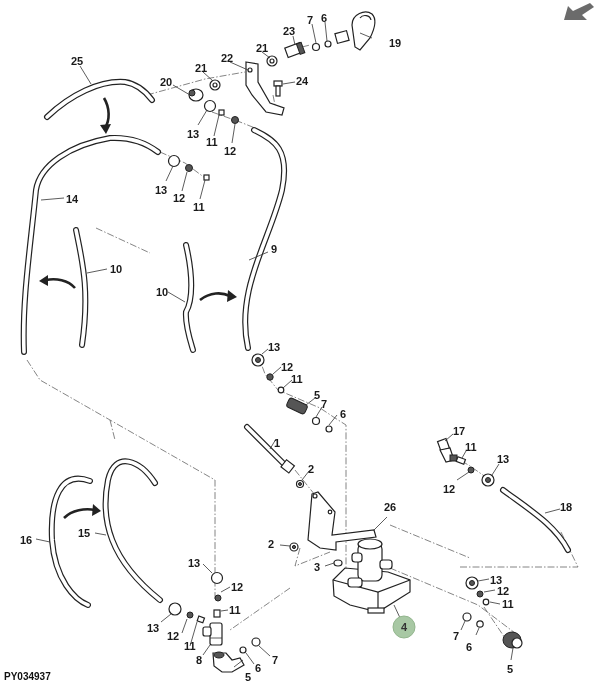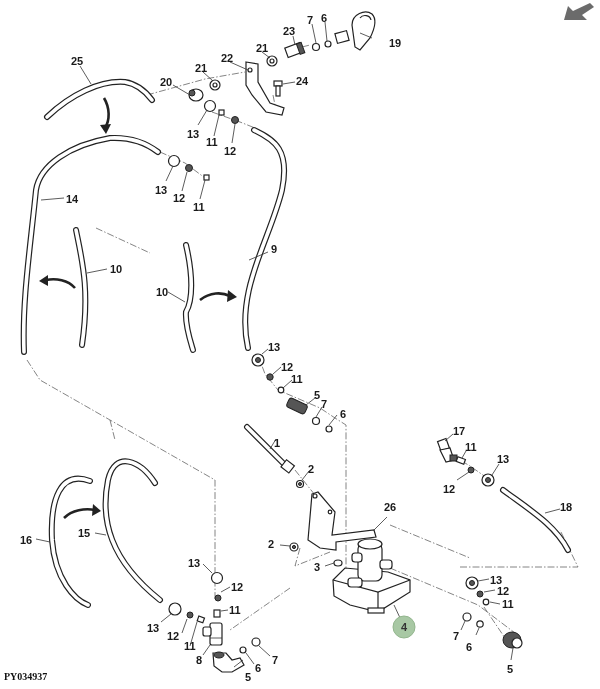--- a/index.html
+++ b/index.html
@@ -9,21 +9,21 @@
   .leader { stroke: #333; stroke-width: 0.8; fill: none; }
   .hose { fill: none; stroke: #222; stroke-width: 6; stroke-linecap: round; }
   .hose-inner { fill: none; stroke: #fff; stroke-width: 3.6; stroke-linecap: round; }
   .centerline { fill: none; stroke: #666; stroke-width: 0.8; stroke-dasharray: 7 2 1.5 2; }
   .part { fill: #fff; stroke: #222; stroke-width: 1.2; }
   .part-dark { fill: #555; stroke: #222; stroke-width: 1; }
   .arrow { fill: none; stroke: #222; stroke-width: 2.6; }
   .arrowhead { fill: #222; }
   .highlight { fill: #a8c8a4; stroke: #93b68e; stroke-width: 1; }
   .hl-text { font-family: "Liberation Sans", sans-serif; font-size: 11px; font-weight: bold; fill: #333; }
-  .drawing-id { position: absolute; left: 4px; top: 671px; font-size: 10px; font-weight: bold; color: #111; font-family: Liberation Serif, serif; }
+  .drawing-id { position: absolute; left: 4px; top: 671px; font-size: 10px; font-weight: bold; color: #111; font-family: Liberation Sans, sans-serif; }
   .nav-arrow { position: absolute; left: 560px; top: 2px; width: 34px; height: 20px; }
 </style>
 </head>
 <body>
 
 <svg id="diagram" viewBox="0 0 600 689" xmlns="http://www.w3.org/2000/svg">
 
   <g>
     <path class="centerline" d="M27 360 L40 380 L215 480 L215 600"></path>
     <path class="centerline" d="M96 228 L150 253"></path>

